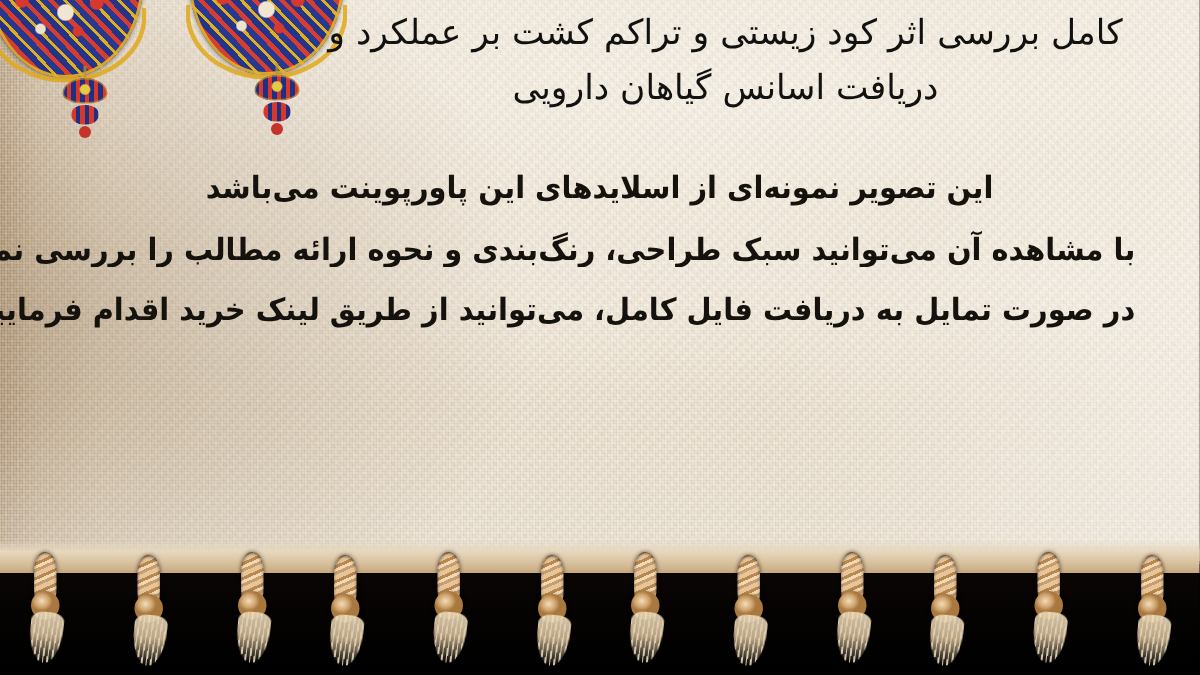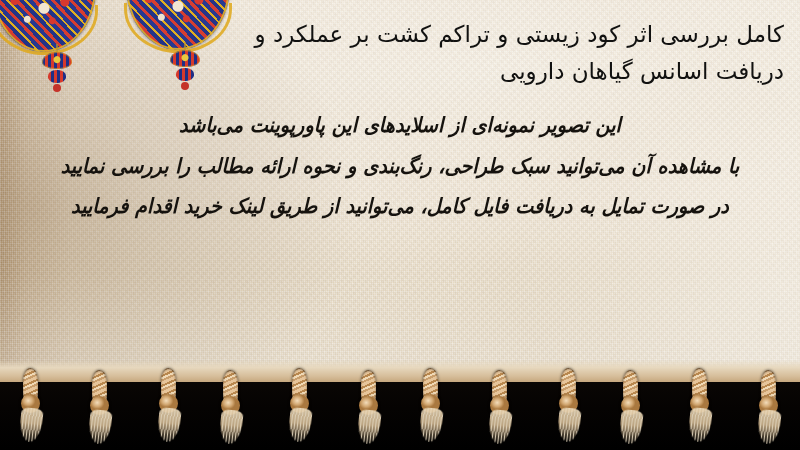--- a/index.html
+++ b/index.html
@@ -138,34 +138,35 @@
   .pendant .p3{
     position:absolute;left:13px;top:32px;width:8px;height:8px;
     background:#c5332a;border-radius:50%;
   }
   .pendant .stem{
     position:absolute;left:16px;top:-8px;width:2px;height:10px;background:rgba(190,150,40,.7);
   }
 
   
   .title-block{
-    position:absolute;right:16px;top:16px;width:600px;
+    position:absolute;right:16px;top:4px;width:600px;
+    text-align:center;
     direction:rtl;
   }
   .title-line{
     font-family:"DejaVu Sans","Liberation Sans",sans-serif;
     font-size:23px;
     line-height:1.62;
     color:#111110;
     white-space:nowrap;
     letter-spacing:.1px;
   }
   .body-block{
     position:absolute;right:20px;top:105px;width:760px;
-    text-align:center;direction:rtl;font-style:italic;
+    text-align:center;direction:rtl;
   }
   .body-line{
     font-family:"DejaVu Sans","Liberation Sans",sans-serif;
     font-size:20.5px;
     line-height:1.98;
     color:#15120e;
     white-space:nowrap;
     font-weight:700;
     letter-spacing:-0.2px;
     transform:scaleX(.94);

